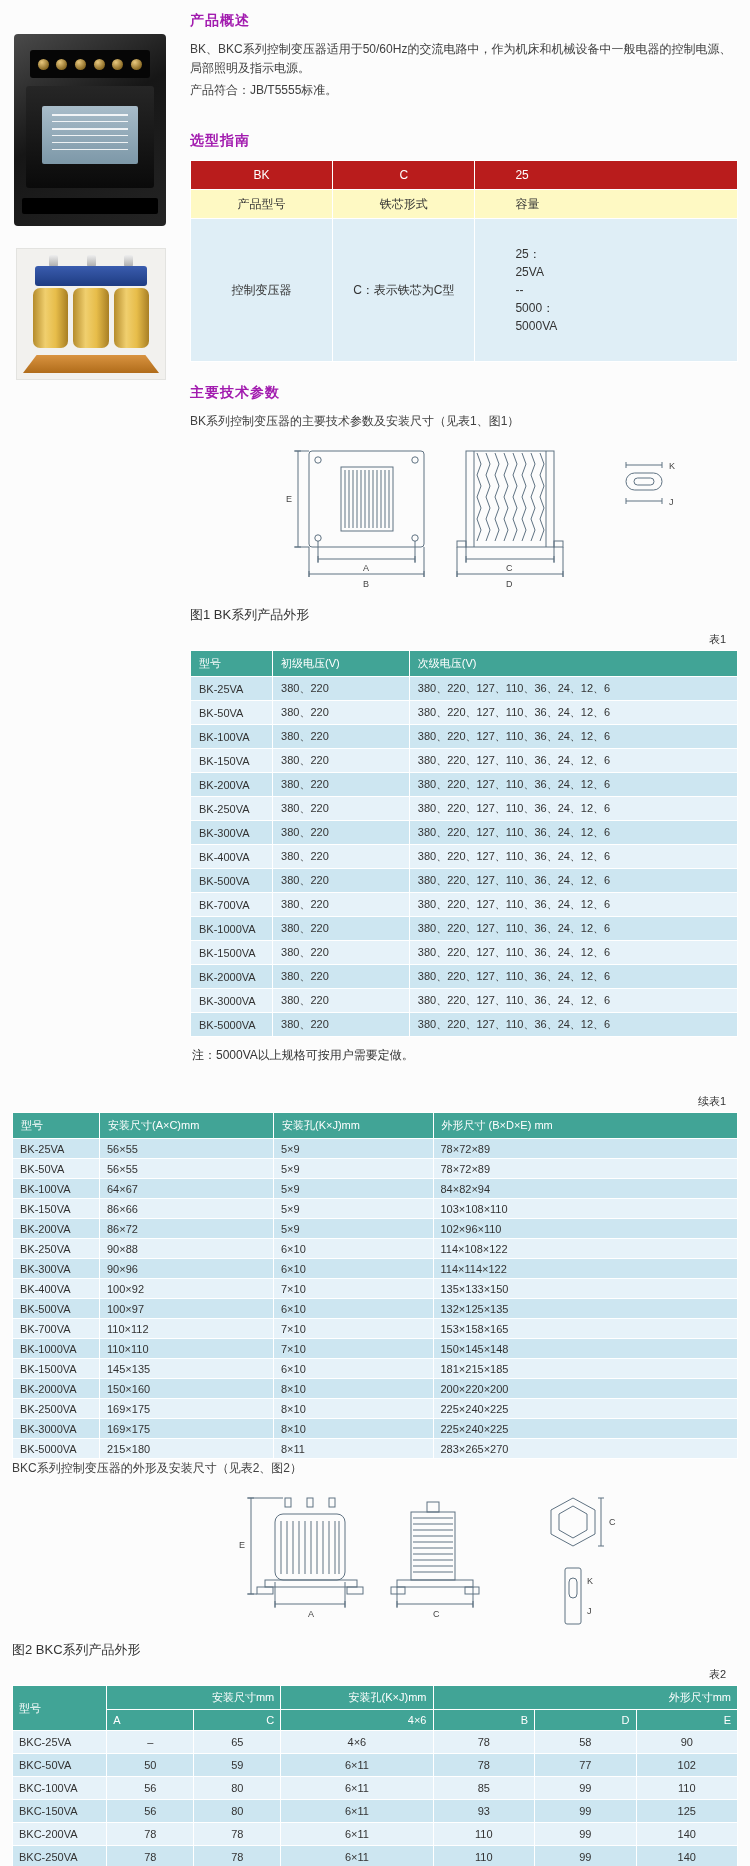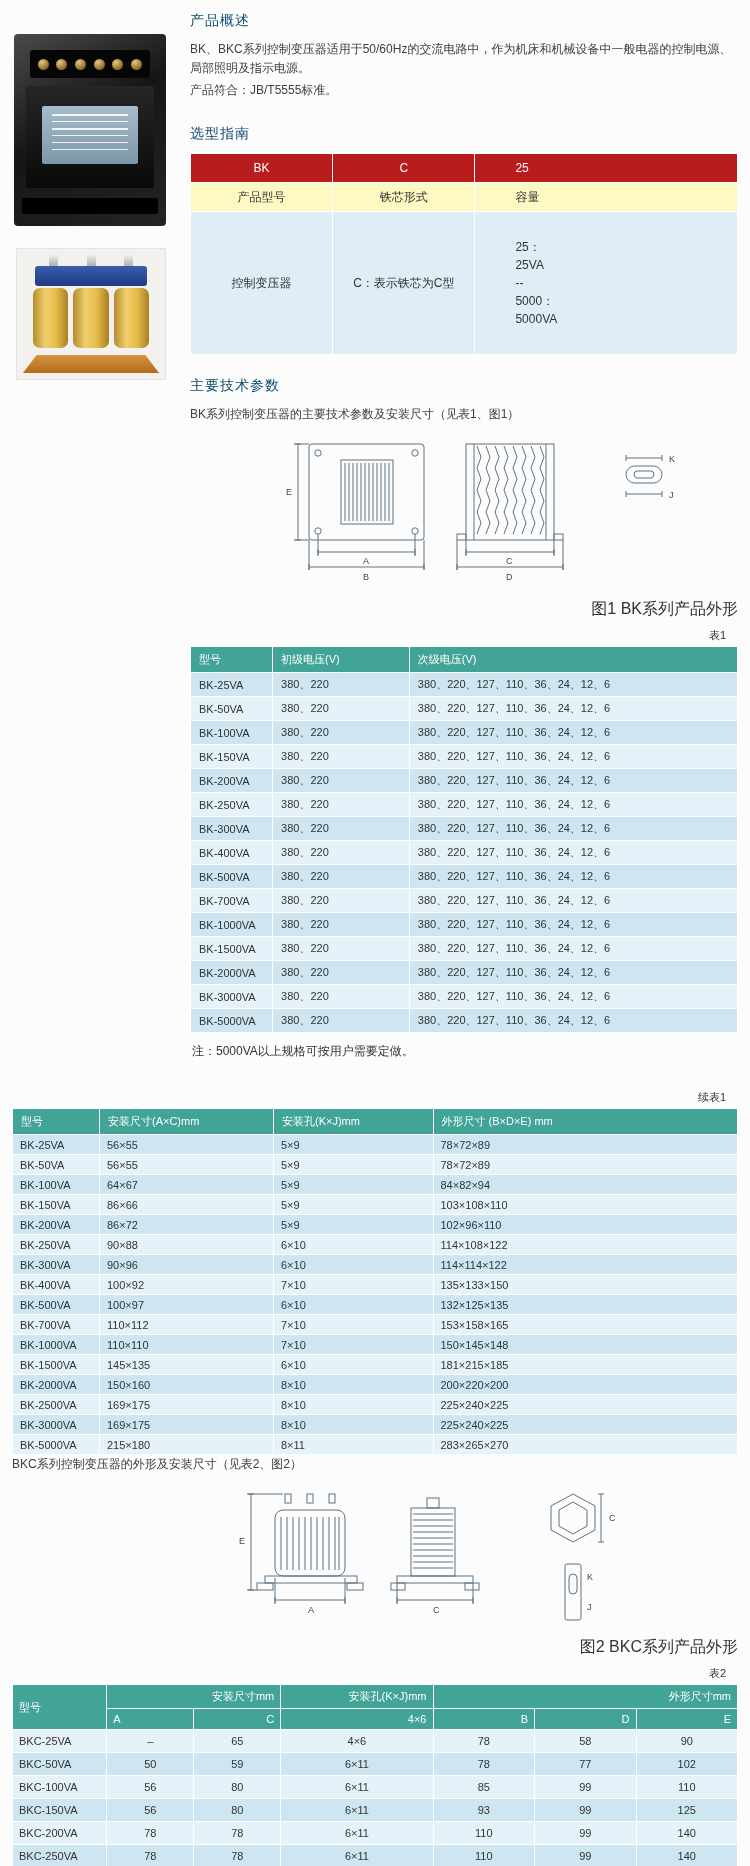--- a/index.html
+++ b/index.html
@@ -28,25 +28,25 @@
   .bkc-studs{position:absolute;top:6px;left:32px;right:32px;display:flex;justify-content:space-between;}
   .stud{width:9px;height:12px;background:linear-gradient(#eee,#aaa);border-radius:2px;}
   .bkc-core{position:absolute;top:17px;left:18px;right:18px;height:20px;border-radius:3px;
             background:linear-gradient(180deg,#3a5cae,#1e3c82);}
   .bkc-coils{position:absolute;top:39px;left:16px;right:16px;height:60px;display:flex;gap:5px;}
   .coil{flex:1;border-radius:7px;background:linear-gradient(90deg,#b58c2c,#f0cf6e 35%,#e7bd4a 65%,#a87f24);}
   .bkc-base{position:absolute;bottom:6px;left:6px;right:6px;height:18px;
             background:linear-gradient(180deg,#d99340,#b06c1a);clip-path:polygon(10% 0,90% 0,100% 100%,0 100%);}
 
   
-  .sec-title{color:#0c4a6e;font-size:14px;font-weight:normal;margin:0 0 10px;letter-spacing:1px;}
-  .mt18{margin-top:25px;} .mt22{margin-top:22px;}
+  .sec-title{color:#a21caf;font-size:14px;font-weight:bold;margin:0 0 10px;letter-spacing:1px;}
+  .mt18{margin-top:32px;} .mt22{margin-top:22px;}
   .body-text{font-size:12px;line-height:19px;color:#404040;margin:0 0 3px;}
   .note{font-size:12px;color:#333;margin:10px 0 0 2px;}
-  .fig-caption{text-align:right;font-size:16px;color:#333;margin:3px 0 8px;}
+  .fig-caption{text-align:left;font-size:13px;color:#333;margin:3px 0 8px;}
   .table-label{text-align:right;font-size:11px;color:#333;margin:4px 12px 3px;}
   .figure{text-align:center;margin-top:6px;}
 
   
   table{border-collapse:collapse;width:100%;}
   .sel-table{font-size:12px;table-layout:fixed;margin-top:2px;}
   .sel-table th{background:#b91c1c;color:#fff;font-weight:normal;height:26px;border:1px solid #fff;text-align:center;}
   .sel-table td{background:#fef9c3;border:1px solid #fff;text-align:center;color:#333;height:26px;}
   .sel-table tr.tall td{background:#dfeef6;height:140px;vertical-align:middle;}
   .sel-table .cap-col{text-align:left;padding-left:40px;}

